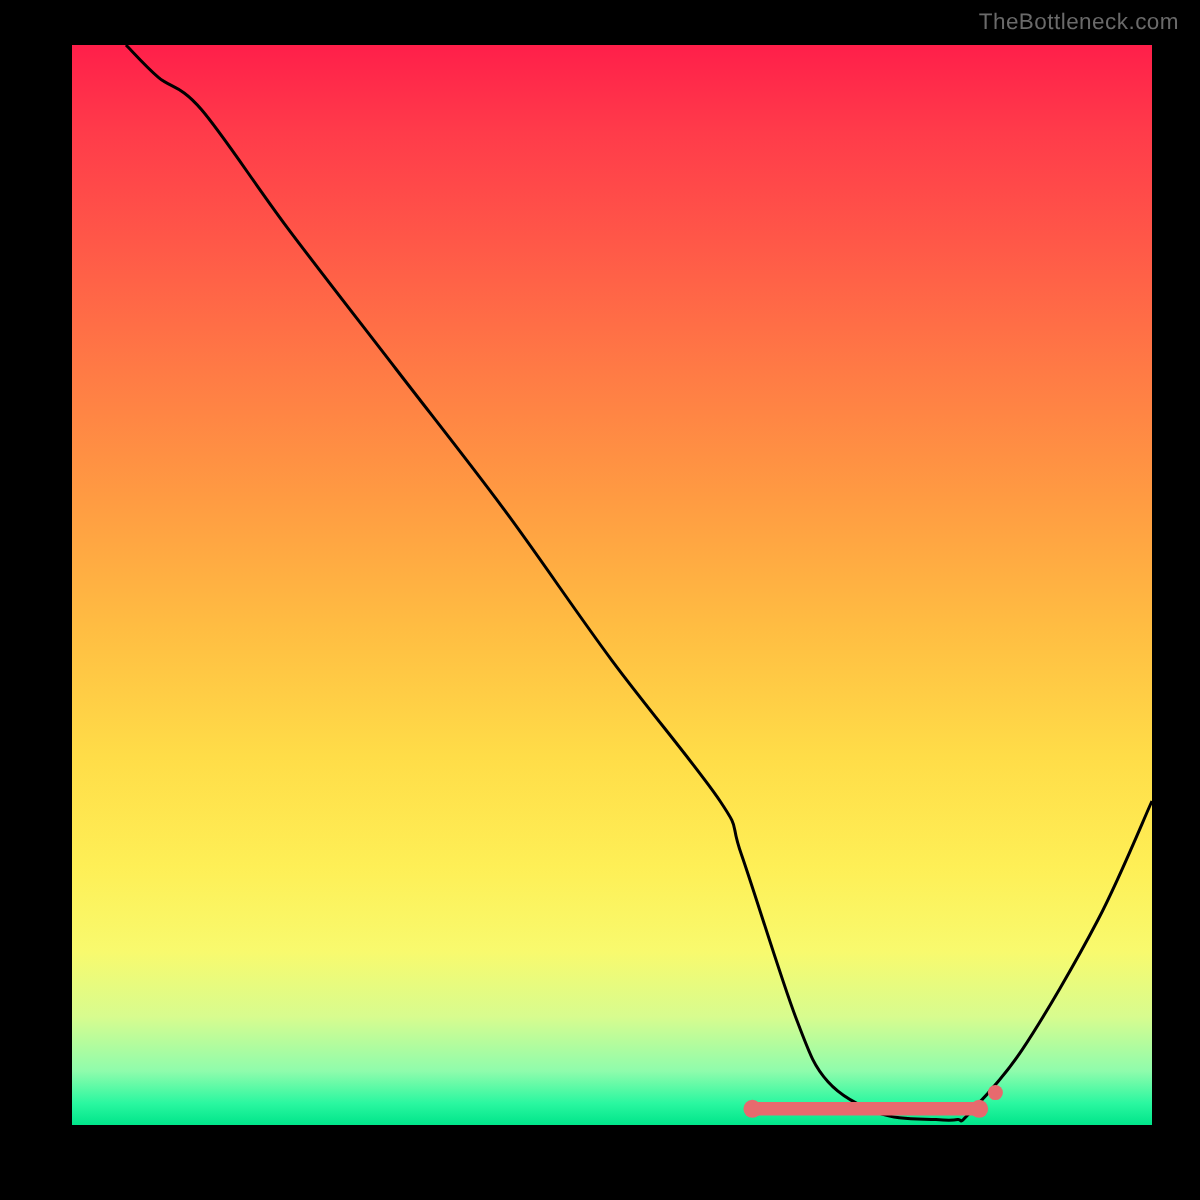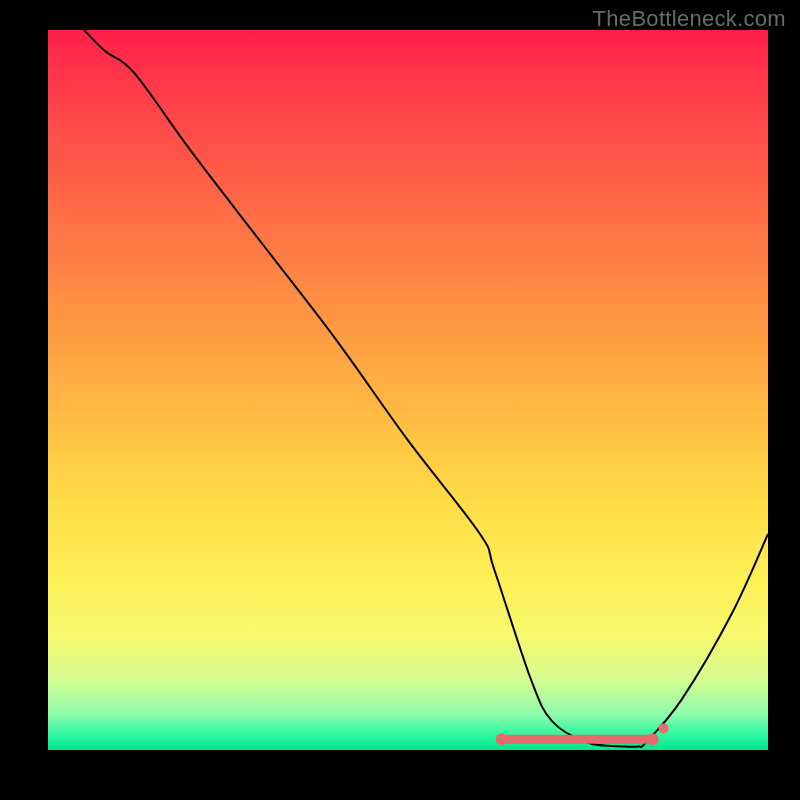--- a/index.html
+++ b/index.html
@@ -9,21 +9,21 @@
     background: #000;
     position: relative;
     font-family: Arial, sans-serif;
     overflow: hidden;
   }
   .watermark {
     position: absolute;
     top: 6px;
     right: 14px;
     color: #6a6a6a;
-    font-size: 22px;
+    font-size: 15px;
     font-weight: 500;
     letter-spacing: 0.3px;
     z-index: 5;
   }
   .plot-area {
     position: absolute;
     left: 48px;
     top: 30px;
     width: 720px;
     height: 720px;

